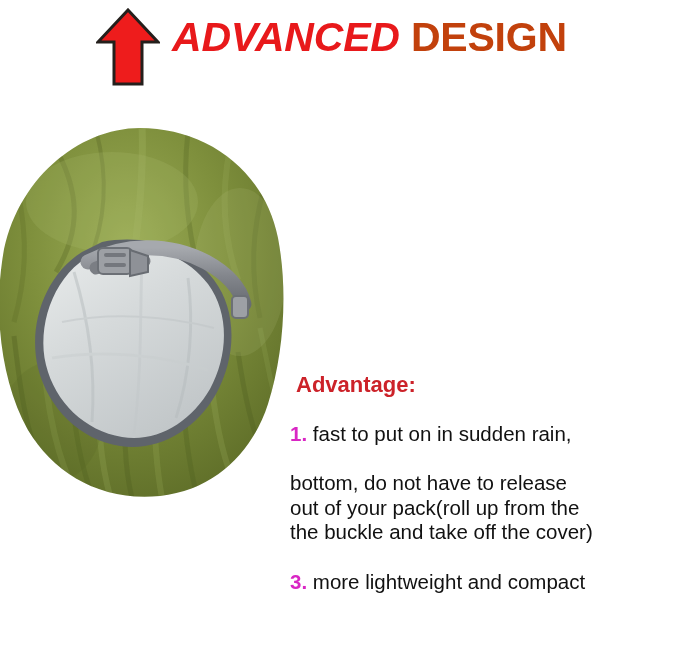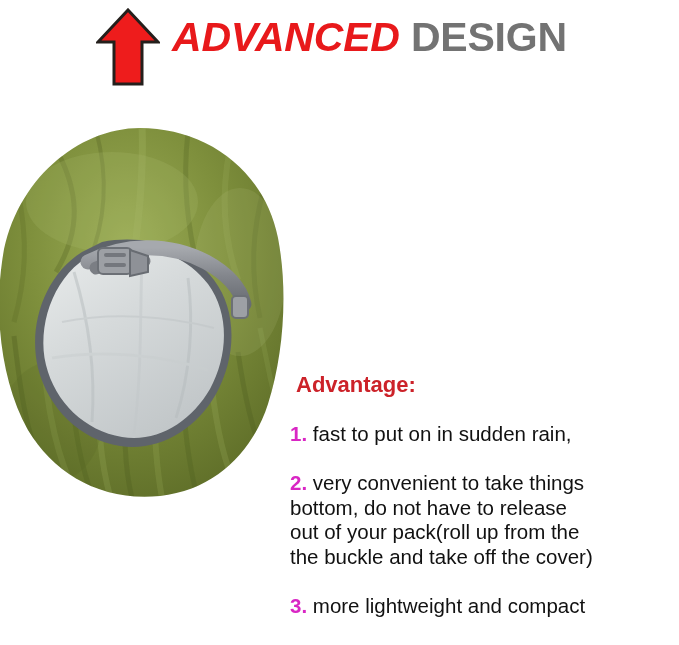--- a/index.html
+++ b/index.html
@@ -37,21 +37,21 @@
     position: absolute;
     left: 172px;
     top: 17px;
     font-size: 41px;
     font-weight: bold;
     letter-spacing: -0.2px;
     white-space: nowrap;
     line-height: 1;
   }
   #headline .word-advanced { color: #e8191b; font-style: italic; }
-  #headline .word-design   { color: #737373; }
+  #headline .word-design   { color: #c2410c; }
 
   
   #product-photo {
     position: absolute;
     left: -8px;
     top: 122px;
     width: 296px;
     height: 378px;
   }
 
@@ -217,24 +217,20 @@
     <div class="section-heading" id="advantage-heading">Advantage:</div>
 
     <div class="advantage-item">
       <div class="adv-line">
         <span class="item-number">1.</span>
         <span class="item-text">fast to put on in sudden rain,</span>
       </div>
     </div>
 
     <div class="advantage-item">
-      <div class="adv-line">
-        <span class="item-number">2.</span>
-        <span class="item-text">very convenient to take things</span>
-      </div>
       <div class="adv-line item-text">bottom, do not have to release</div>
       <div class="adv-line item-text">out of your pack(roll up from the</div>
       <div class="adv-line item-text">the buckle and take off the cover)</div>
     </div>
 
     <div class="advantage-item" style="margin-top:25px;">
       <div class="adv-line">
         <span class="item-number">3.</span>
         <span class="item-text">more lightweight and compact</span>
       </div>

